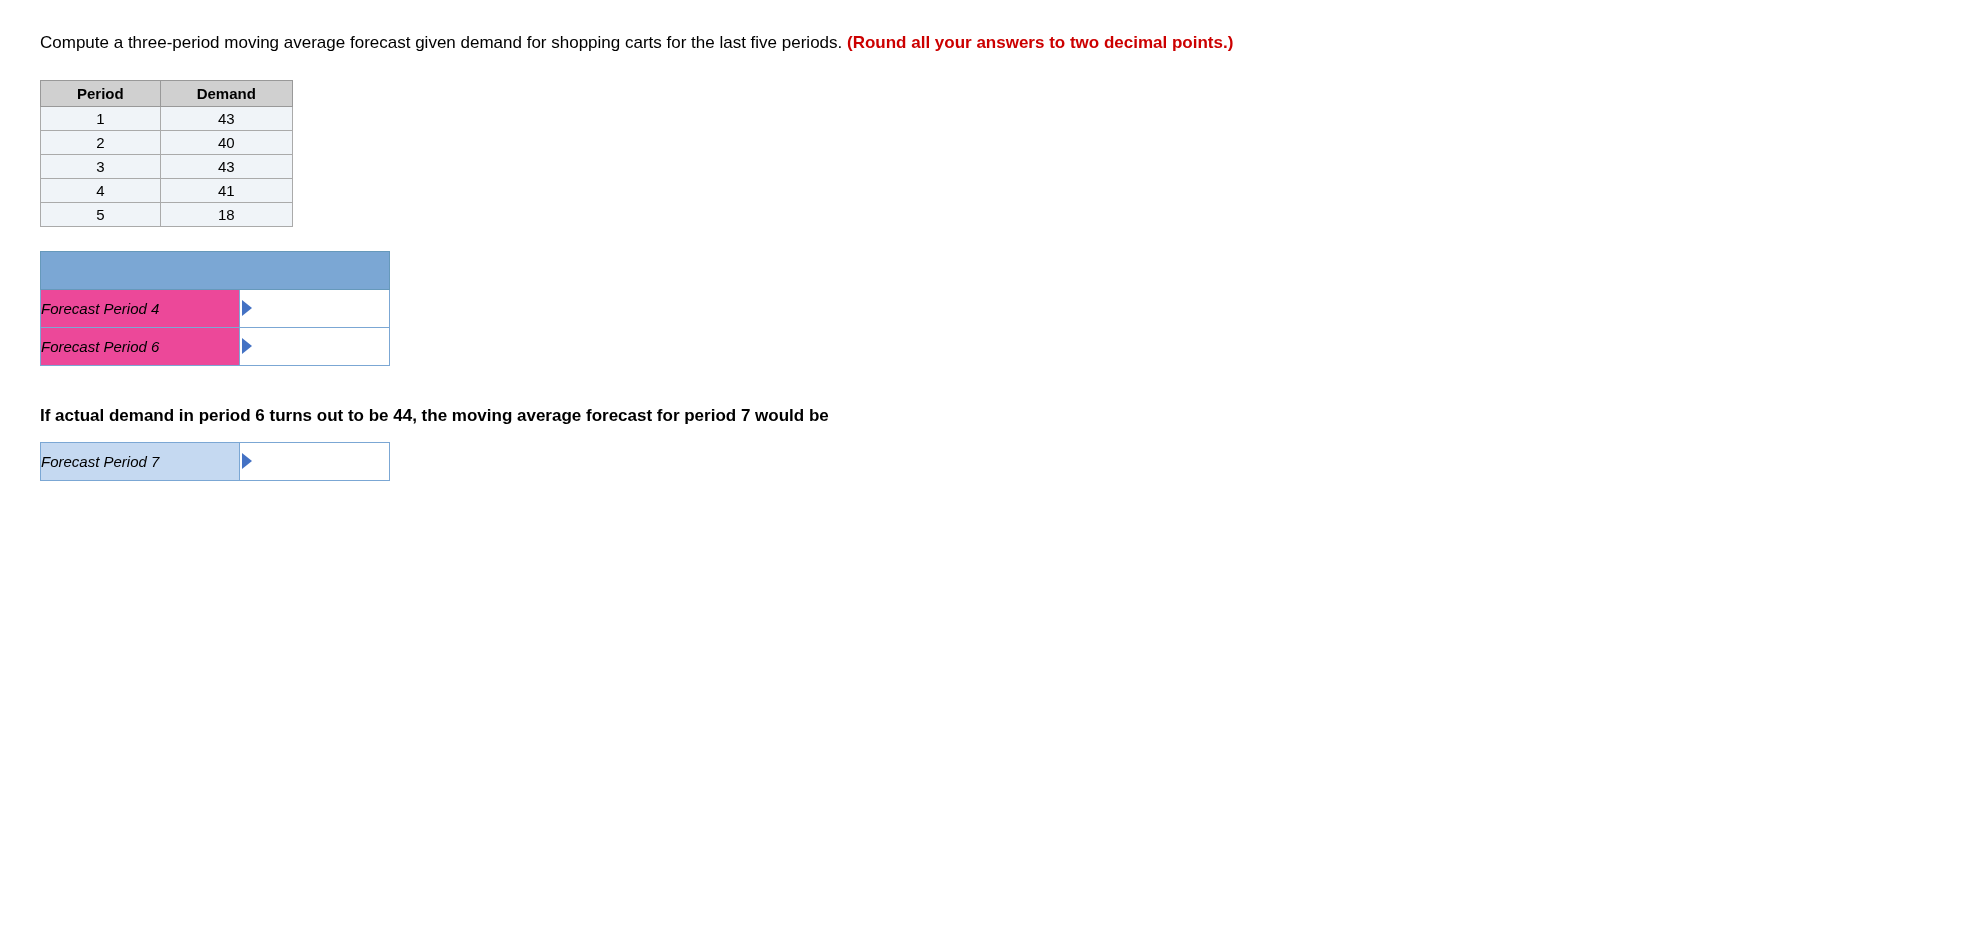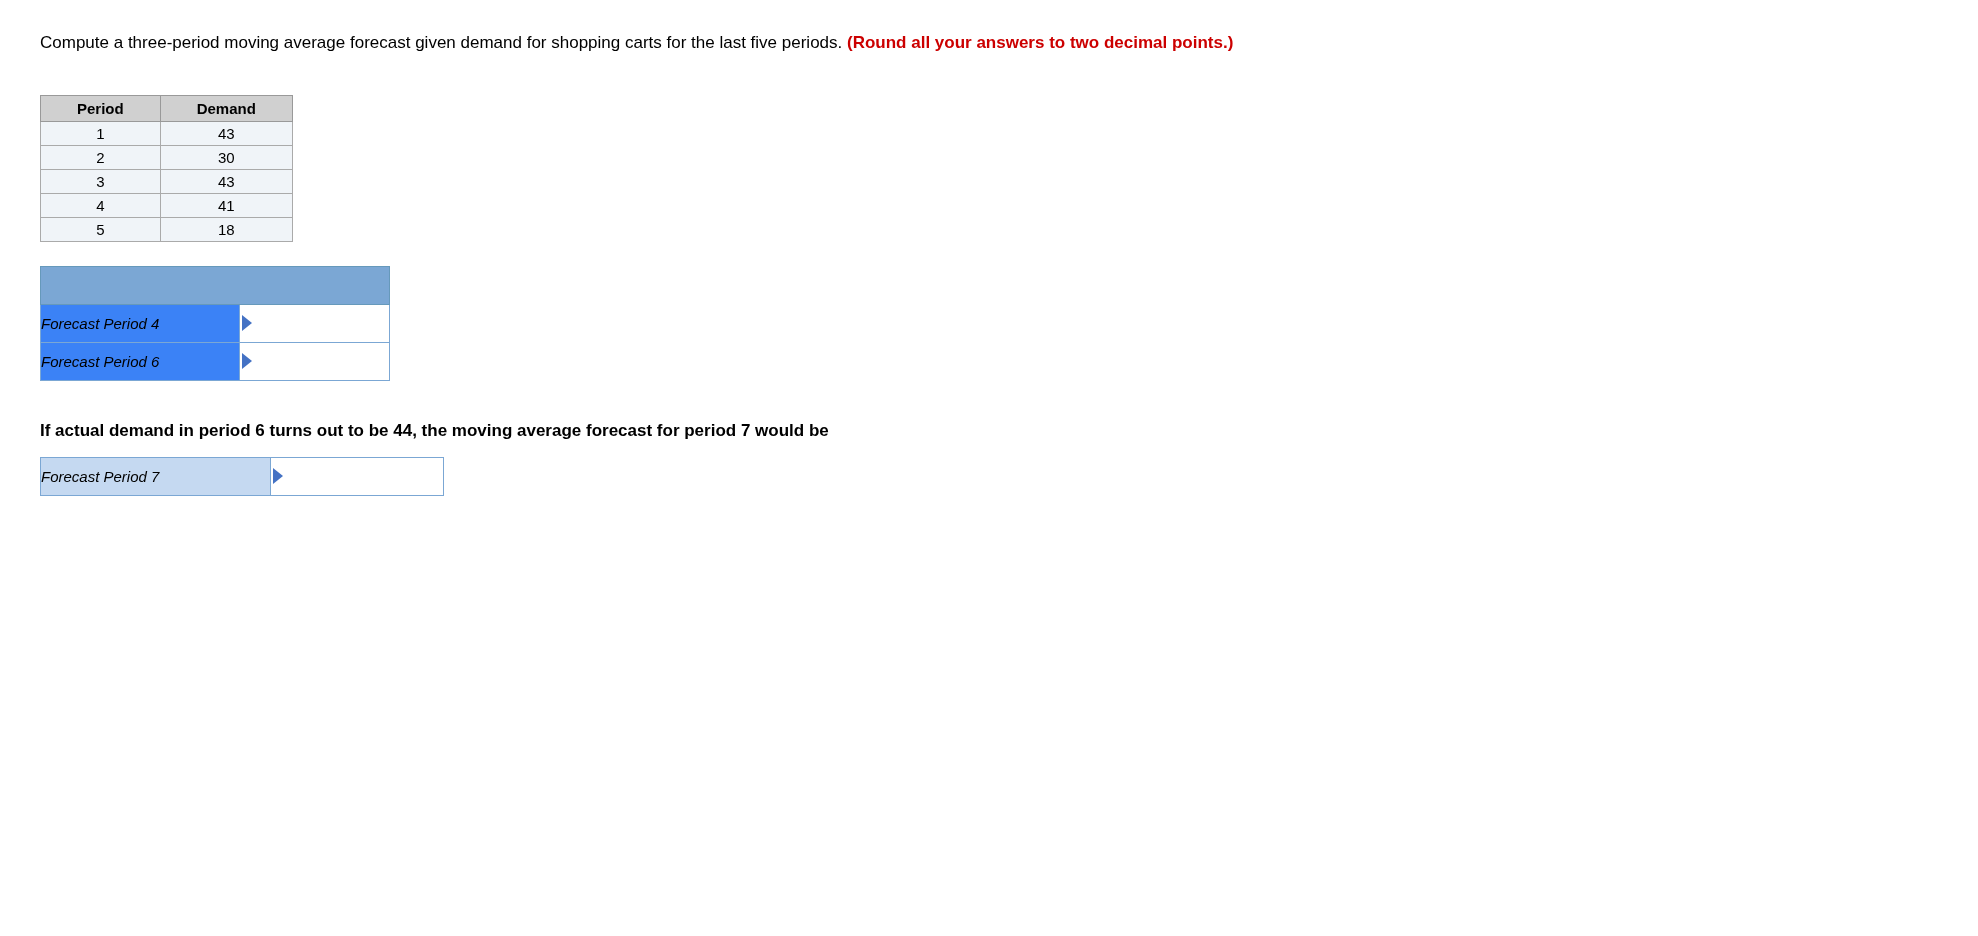--- a/index.html
+++ b/index.html
@@ -14,21 +14,21 @@
       background: #ffffff;
       color: #000000;
       padding: 30px 40px;
       width: 1978px;
       min-height: 936px;
     }
 
     .intro-text {
       font-size: 17px;
       line-height: 1.5;
-      margin-bottom: 39px;
+      margin-bottom: 24px;
       max-width: 1200px;
     }
 
     .intro-text .bold-red {
       color: #cc0000;
       font-weight: bold;
     }
 
     
     .data-table {
@@ -78,21 +78,21 @@
       border: 1px solid #7ba7d4;
       padding: 0;
       height: 38px;
     }
 
     .forecast-label {
       padding: 4px 10px;
       font-size: 15px;
       font-style: italic;
       color: #000;
-      background: #3b82f6;
+      background: #ec4899;
       width: 200px;
     }
 
     .forecast-input-cell {
       width: 150px;
       position: relative;
       background: #ffffff;
     }
 
     .forecast-input-cell::before {
@@ -127,21 +127,21 @@
       font-weight: bold;
     }
 
     
     .period7-section {
       margin-top: 8px;
     }
 
     .forecast-table-period7 {
       border-collapse: collapse;
-      width: 404px;
+      width: 350px;
     }
 
     .period7-row td {
       border: 1px solid #7ba7d4;
       padding: 0;
       height: 38px;
     }
 
     .period7-label {
       padding: 4px 10px;
@@ -197,21 +197,21 @@
       <th>Demand</th>
     </tr>
   </thead>
   <tbody id="data-table-body">
   <tr>
         <td>1</td>
         <td>43</td>
       </tr>
       <tr>
         <td>2</td>
-        <td>30</td>
+        <td>40</td>
       </tr>
       <tr>
         <td>3</td>
         <td>43</td>
       </tr>
       <tr>
         <td>4</td>
         <td>41</td>
       </tr>
       <tr>

